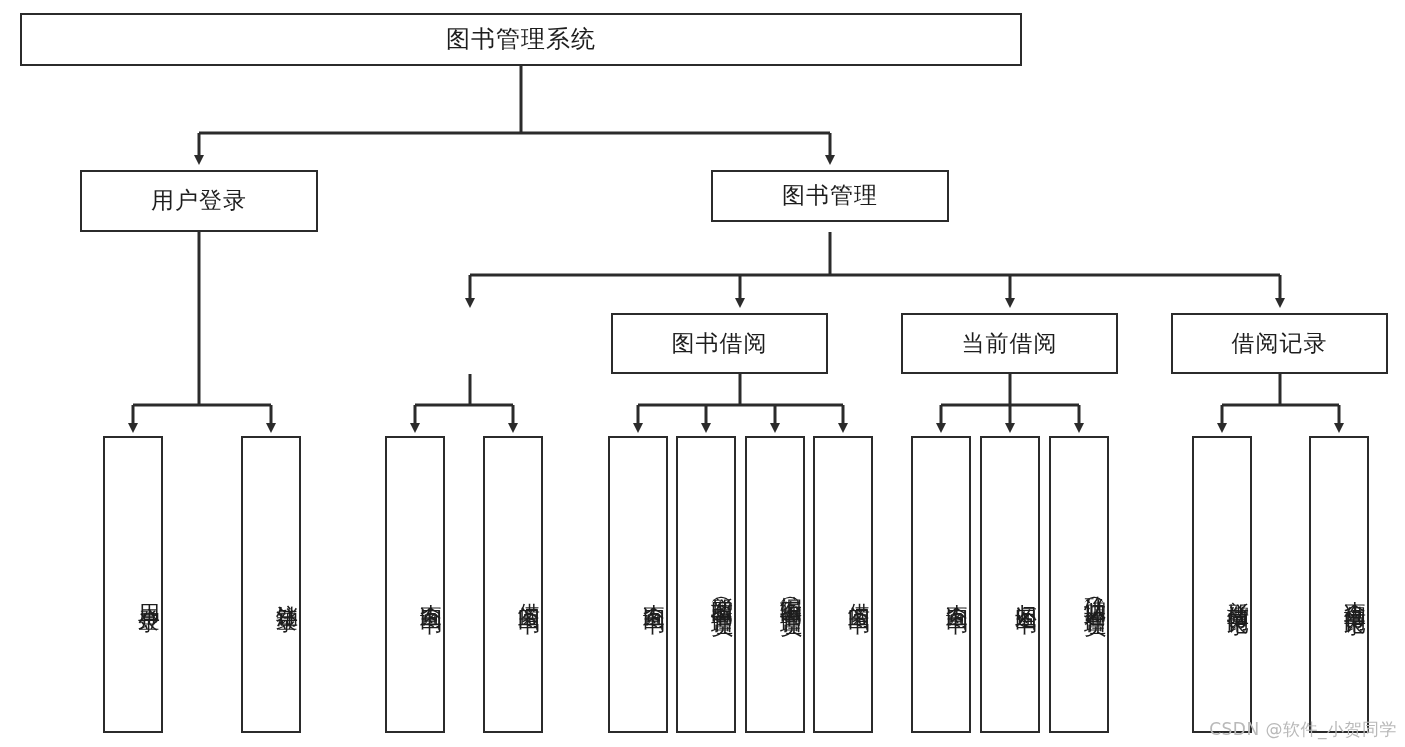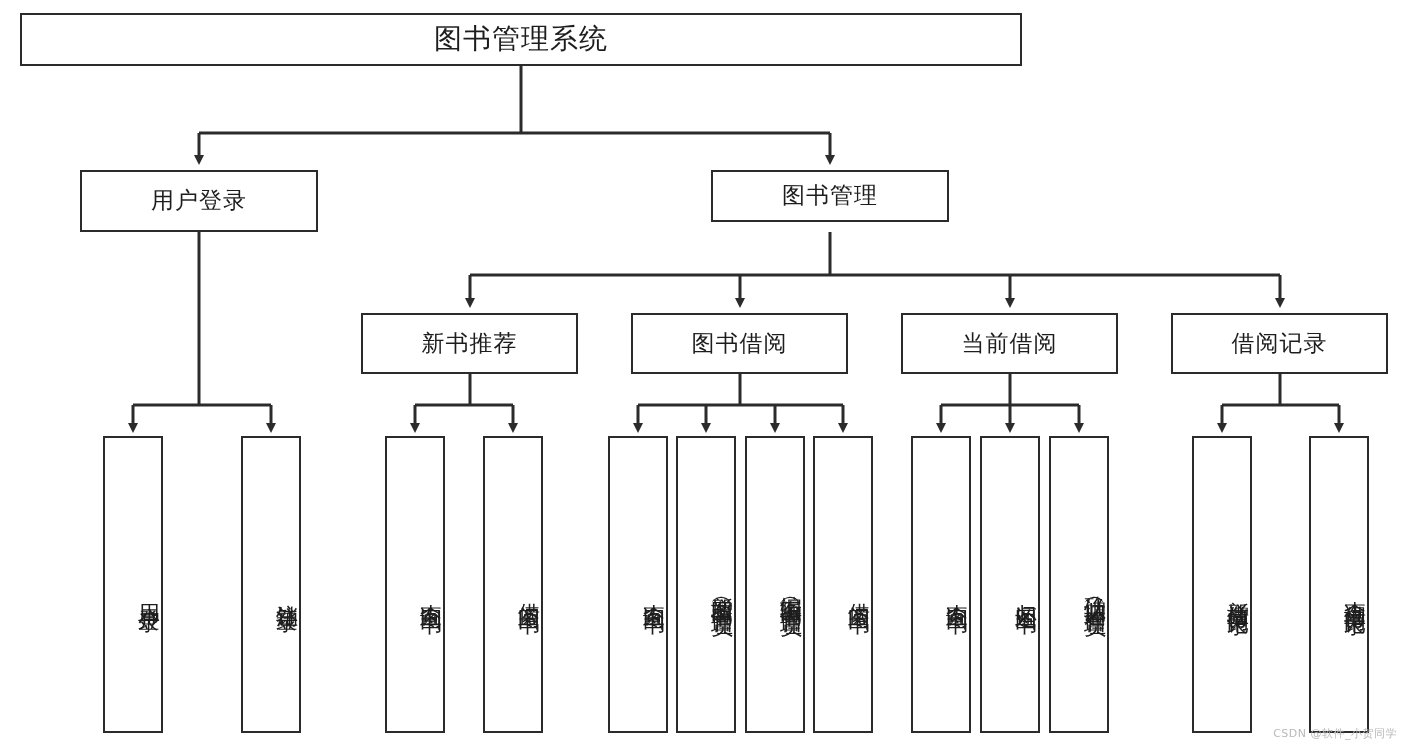--- a/index.html
+++ b/index.html
@@ -36,42 +36,42 @@
     justify-content: center;
     color: #1d1d1d;
     z-index: 2;
   }
   .node.h {
     font-size: 23px;
     letter-spacing: 1px;
     line-height: 1.1;
   }
   .node.root {
-    font-size: 28px;
+    font-size: 24px;
   }
   .node.v {
     font-size: 22px;
     writing-mode: vertical-rl;
     text-orientation: upright;
     align-items: flex-start;
     justify-content: center;
     padding-top: 14px;
     letter-spacing: 3px;
     line-height: 1.05;
   }
   .node.v .vtext {
     writing-mode: vertical-rl;
     text-orientation: upright;
     white-space: nowrap;
   }
   .watermark {
     position: absolute;
     right: 8px;
     bottom: 6px;
-    font-size: 11px;
+    font-size: 17px;
     color: #b9b9b9;
     letter-spacing: 0.5px;
     z-index: 5;
     white-space: nowrap;
   }
 </style>
 </head>
 <body>
 
 <div id="canvas">
@@ -124,22 +124,21 @@
       <path d="M 1222 405 L 1222 428" marker-end="url(#arrow)"></path>
       <path d="M 1339 405 L 1339 428" marker-end="url(#arrow)"></path>
     </g>
   </svg>
 
   <div class="node h root" style="left:20px; top:13px; width:1002px; height:53px;">图书管理系统</div>
 
   <div class="node h" style="left:80px; top:170px; width:238px; height:62px;">用户登录</div>
   <div class="node h" style="left:711px; top:170px; width:238px; height:52px;">图书管理</div>
 
-  <div class="node h" style="left:361px; top:313px; width:217px; height:61px;">新书推荐</div>
-  <div class="node h" style="left:631px; top:313px; width:217px; height:61px;">图书借阅</div>
+  <div class="node h" style="left:611px; top:313px; width:217px; height:61px;">图书借阅</div>
   <div class="node h" style="left:1171px; top:313px; width:217px; height:61px;">借阅记录</div>
   <div class="node h" style="left:901px; top:313px; width:217px; height:61px;">当前借阅</div>
 
   <div class="node v" style="left:103px; top:436px; width:60px; height:297px;">
     <span class="vtext">用户登录</span>
   </div>
   <div class="node v" style="left:241px; top:436px; width:60px; height:297px;">
     <span class="vtext">注销登录</span>
   </div>
 

